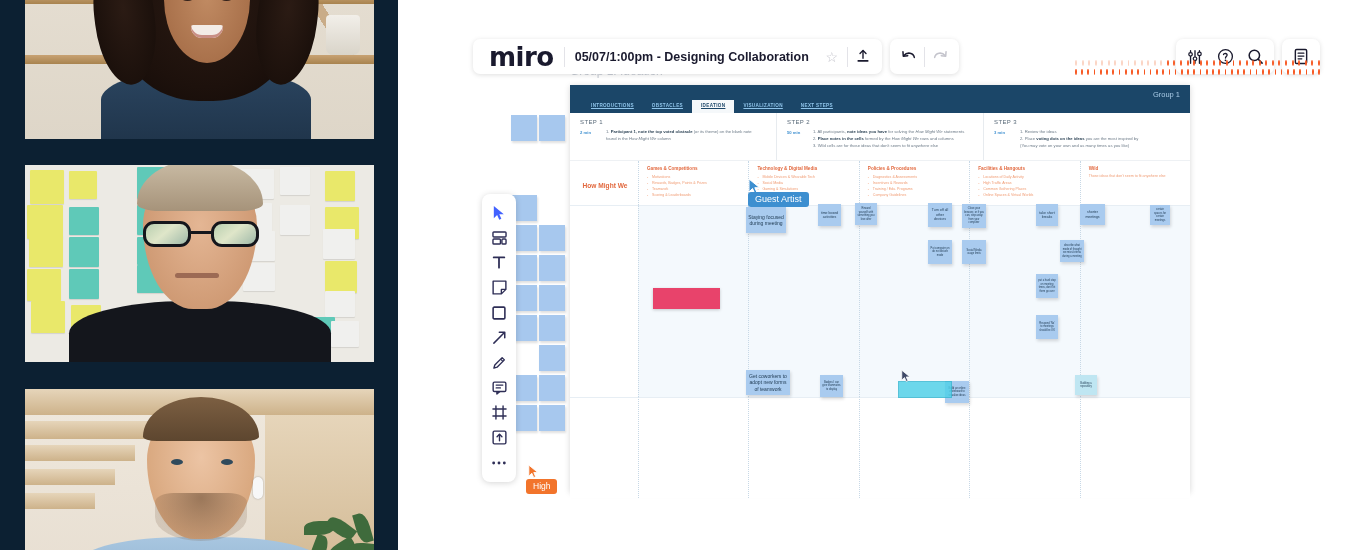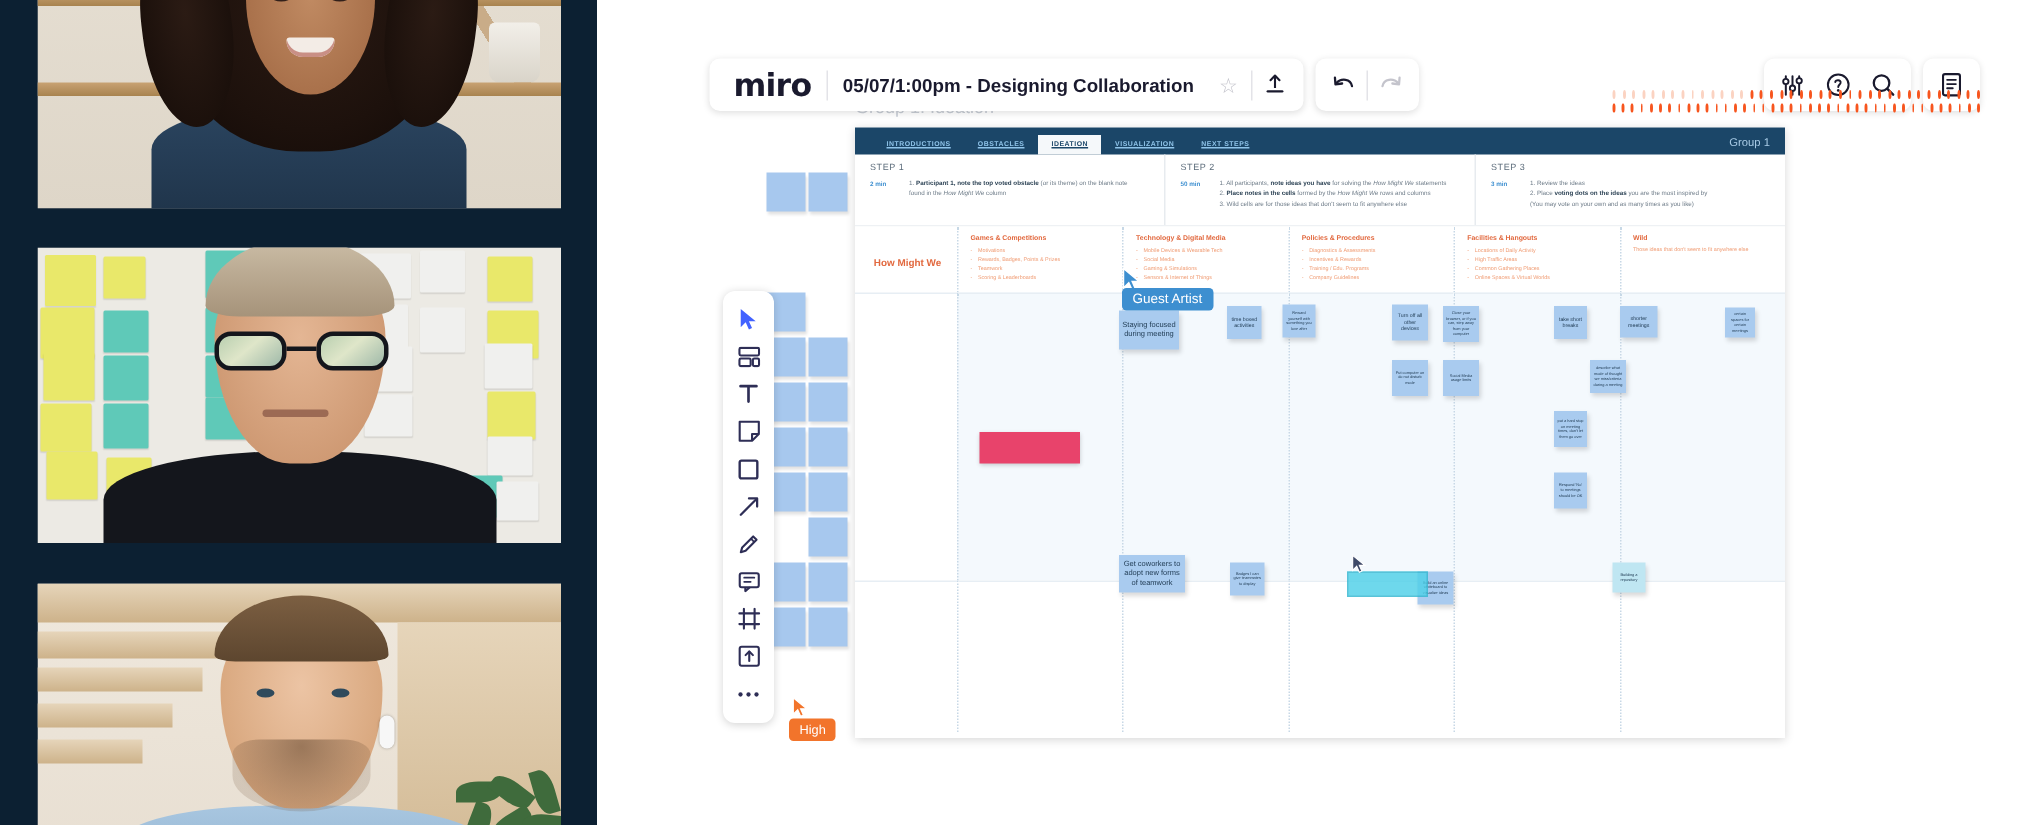--- a/index.html
+++ b/index.html
@@ -134,21 +134,21 @@
     position:absolute; left:398px; top:0; width:952px; height:550px;
     background:#ffffff;
   }
 
   
   .topbar { position:absolute; left:75px; top:39px; height:35px; display:flex; gap:8px; }
   .bar-group {
     background:#fff; border-radius:7px; height:35px; display:flex; align-items:center;
     box-shadow:0 1px 5px rgba(0,0,0,.13); padding:0 4px;
   }
-  .miro-logo { font-size:21px; font-weight:700; color:#1a1a2e; letter-spacing:-.5px;
+  .miro-logo { font-size:26px; font-weight:700; color:#1a1a2e; letter-spacing:-.5px;
     padding:0 10px 0 12px; font-family:"DejaVu Sans", sans-serif; }
   .bar-sep { width:1px; height:20px; background:#e3e3e8; }
   .board-title { font-size:12.5px; font-weight:700; color:#1a1a2e; padding:0 8px 0 10px;
     white-space:nowrap; }
   .ic-btn { width:30px; height:28px; display:flex; align-items:center; justify-content:center;
     cursor:pointer; color:#1a1a2e; }
   .ic-btn.dim { color:#c4c4cc; }
   .star { color:#c4c4cc; font-size:14px; }
 
   .rightbar { position:absolute; right:30px; top:39px; height:35px; display:flex; gap:8px; }
@@ -179,21 +179,21 @@
     color:#7a8491; letter-spacing:.6px; }
   .group-label { position:absolute; left:172px; top:64px; font-size:12px; color:#c9ced6; }
 
   
   .blank-note { position:absolute; width:26px; height:26px; background:#a7c8ee;
     box-shadow:1px 2px 2px rgba(0,0,0,.12); }
 
   
   .frame { position:absolute; left:172px; top:85px; width:620px; height:407px;
     background:#fff; box-shadow:0 1px 6px rgba(0,0,0,.16); }
-  .frame-tabs { height:18px; background:#1b4668; display:flex; align-items:flex-end;
+  .frame-tabs { height:28px; background:#1b4668; display:flex; align-items:flex-end;
     padding-left:12px; position:relative; }
   .ftab { font-size:4.6px; font-weight:700; color:#8fc4ea; letter-spacing:.35px;
     padding:3px 9px 5px; text-decoration:underline; }
   .ftab.active { background:#f5f8fa; color:#1b4668; text-decoration:underline; }
   .frame-group { position:absolute; right:10px; top:5px; font-size:7.5px; color:#a9cbe6; }
 
   .steps { display:flex; height:48px; border-bottom:1px solid #eef1f4; background:#fff; }
   .step { flex:1; padding:6px 0 0 10px; position:relative; }
   .step + .step { border-left:1px solid #e7ebef; }
   .step-h { font-size:6px; color:#5b6b7a; letter-spacing:.4px; margin-bottom:4px; }

